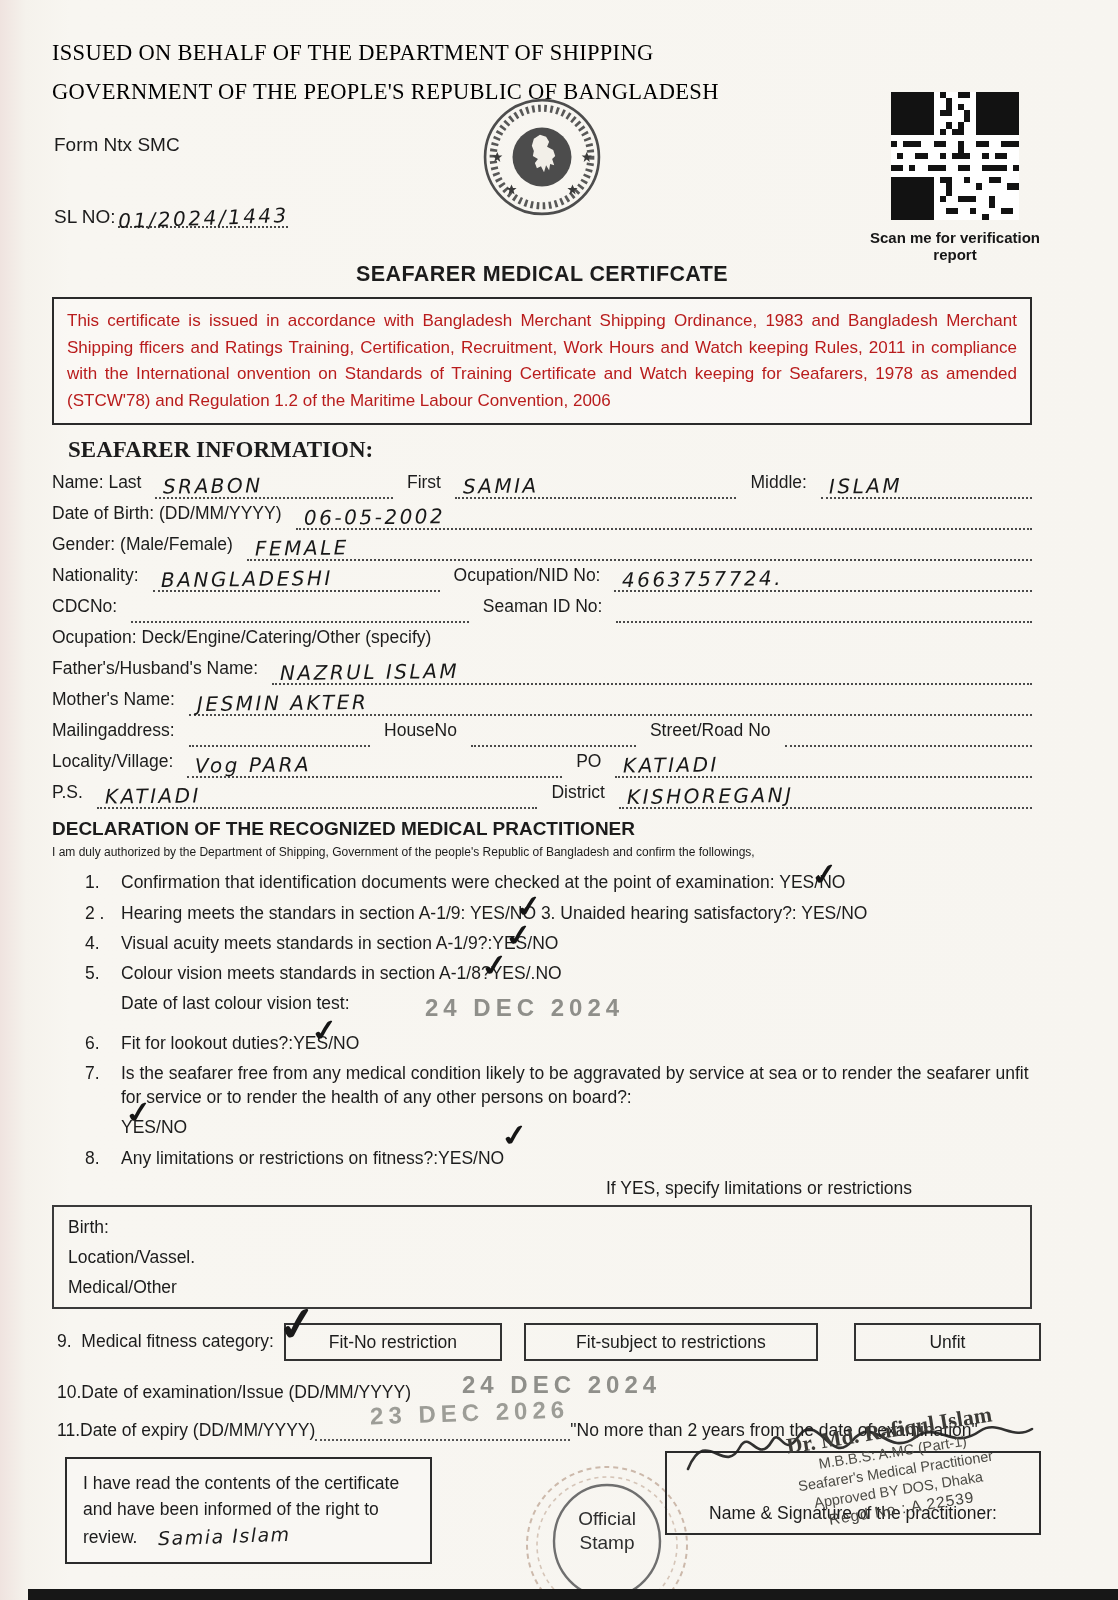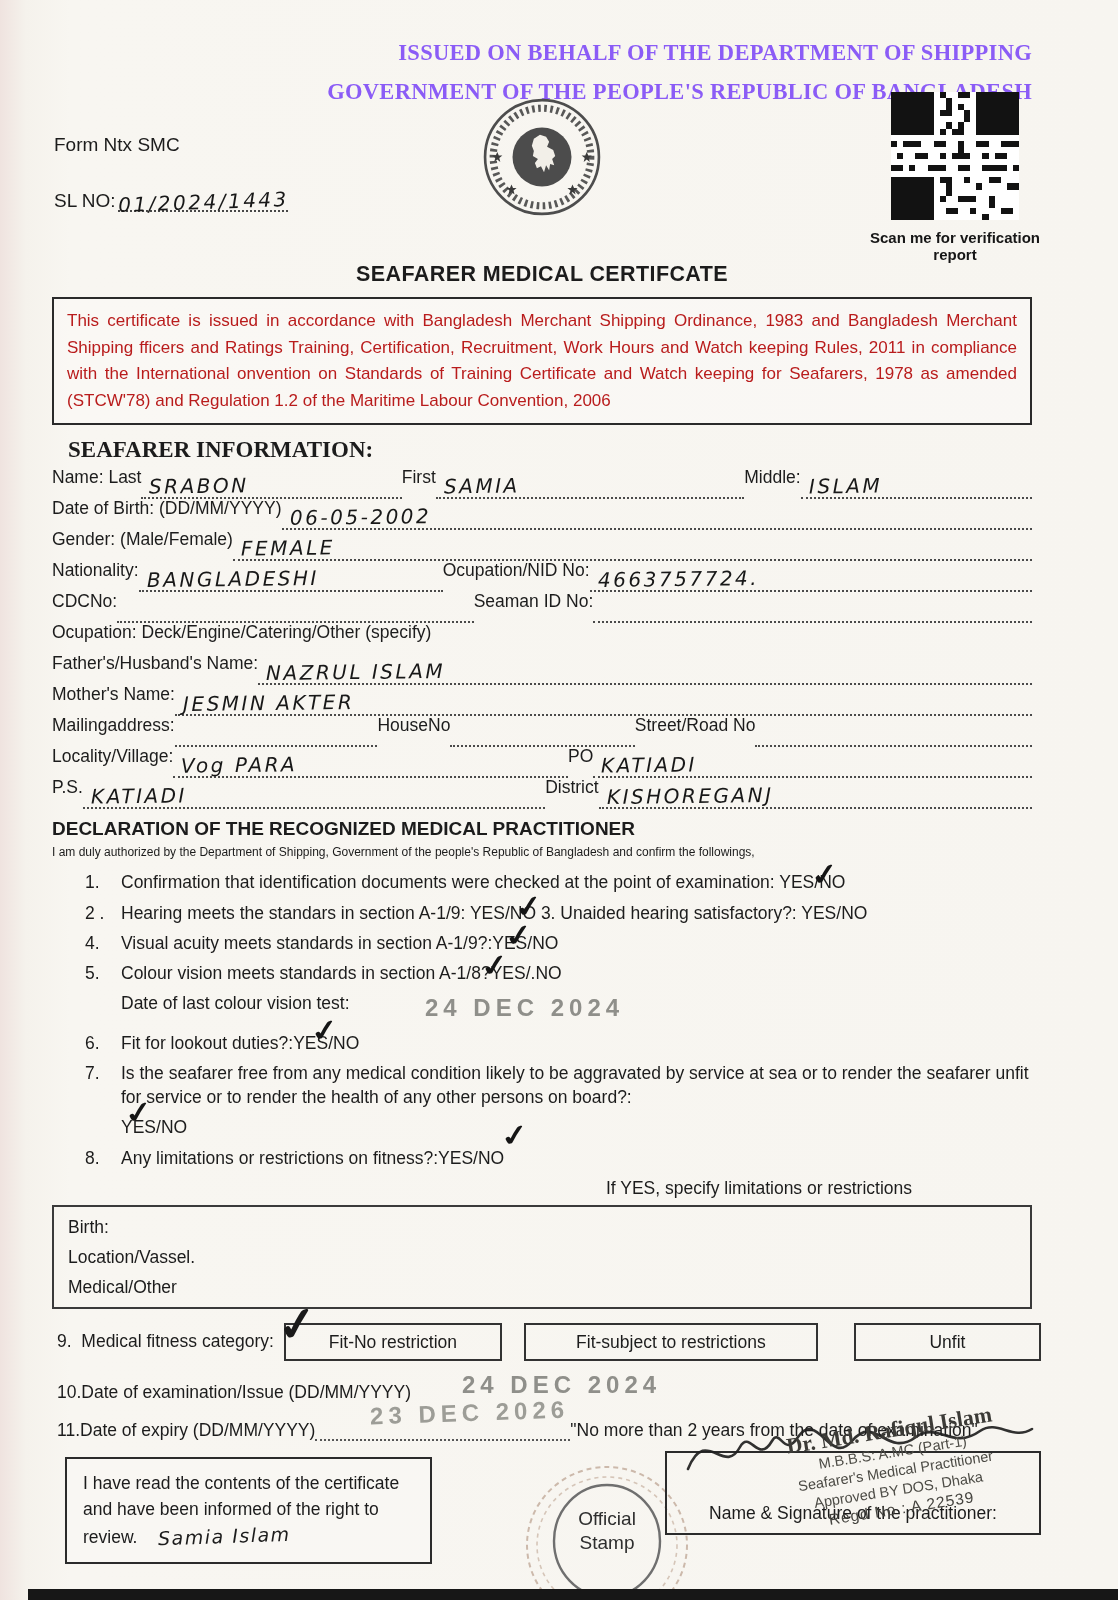--- a/index.html
+++ b/index.html
@@ -3,38 +3,38 @@
 <meta charset="utf-8">
 <style>
   html,body{margin:0;padding:0;}
   body{
     width:1118px;height:1600px;position:relative;overflow:hidden;
     background:linear-gradient(90deg,#efe3df 0px,#f5f2ec 26px,#f8f6f1 70px,#f7f5f0 100%);
     font-family:"Liberation Sans",sans-serif;color:#1c1c1c;
   }
   .sheet{position:absolute;left:0;top:0;right:0;padding:40px 86px 0 52px;box-sizing:border-box;}
   
-  .hline{font-family:"Liberation Serif",serif;font-weight:bold;text-align:right;
-         font-size:22.5px;letter-spacing:.3px;margin:0 0 13px 0;color:#8b5cf6;}
+  .hline{font-family:"Liberation Serif",serif;font-weight:normal;text-align:left;
+         font-size:22.5px;letter-spacing:.3px;margin:0 0 13px 0;color:#000000;}
   .hdr-row{position:relative;height:142px;margin-top:6px;}
   .form-code{position:absolute;left:2px;top:16px;font-size:19px;}
-  .slno{position:absolute;left:2px;top:68px;font-size:19px;display:flex;align-items:flex-end;}
+  .slno{position:absolute;left:2px;top:84px;font-size:19px;display:flex;align-items:flex-end;}
   .slno .dots{display:inline-block;width:170px;border-bottom:2.2px dotted #474747;position:relative;height:24px;margin-left:2px;}
   .seal{position:absolute;left:50%;transform:translateX(-50%);top:-22px;}
   .qr{position:absolute;right:-18px;top:-26px;text-align:center;width:190px;}
   .qr-caption{font-size:15px;font-weight:bold;margin-top:5px;color:#161616;}
   .doc-title{font-family:Liberation Sans, sans-serif;font-weight:bold;text-align:center;
              font-size:21.5px;margin:2px 0 10px 0;letter-spacing:.4px;}
   
   .notice{border:2.5px solid #2a2a2a;padding:9px 13px;font-size:17px;line-height:1.56;
           text-align:justify;color:#b91c1c;background:rgba(255,255,255,.25);}
   
   .sec-title-serif{font-family:"Liberation Serif",serif;font-weight:bold;font-size:23px;margin:12px 0 4px 16px;}
   .sec-title-sans{font-weight:bold;font-size:19px;margin:10px 0 4px 0;}
-  .fline{display:flex;align-items:flex-start;height:31px;font-size:17.5px;white-space:nowrap;}
+  .fline{display:flex;align-items:center;height:31px;font-size:17.5px;white-space:nowrap;gap:14px;}
   .lbl{white-space:pre;}
   .fill{flex:1;border-bottom:2.2px dotted #4a4a4a;position:relative;height:30px;}
   .hw{position:absolute;left:8px;bottom:-1px;font-family:"DejaVu Sans",sans-serif;font-style:italic;
       font-size:20px;letter-spacing:2.5px;white-space:nowrap;transform:rotate(-.7deg);color:#181818;}
   .hw.slval{position:static;display:inline-block;transform:rotate(-2deg) translateY(4px);}
   
   .decl-intro{font-size:12px;line-height:1.45;margin:2px 0 9px 0;max-width:965px;}
   .ditem{position:relative;display:flex;margin:0 0 6px 33px;font-size:17.5px;line-height:1.38;max-width:950px;}
   .dnum{min-width:36px;flex:none;}
   .tick{position:absolute;font-size:28px;font-weight:bold;color:#151515;line-height:1;

